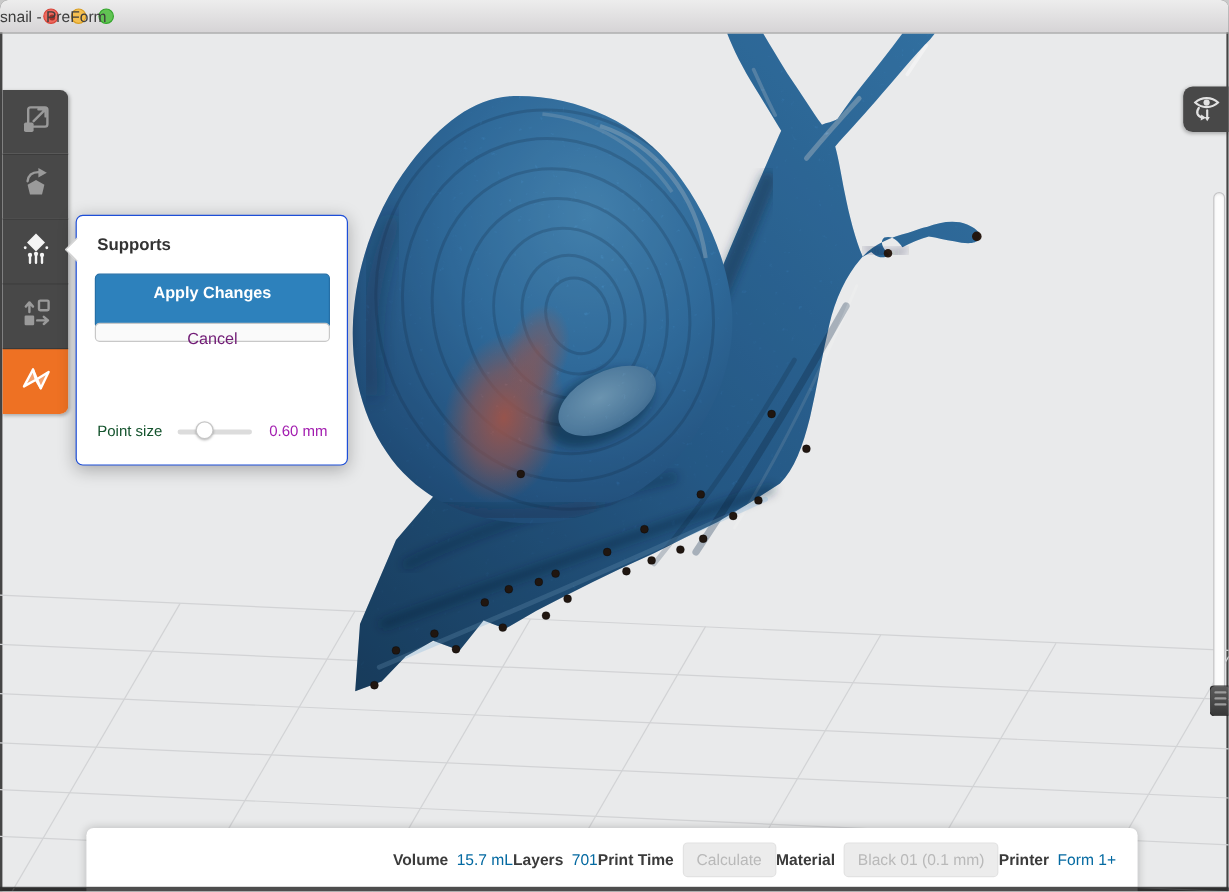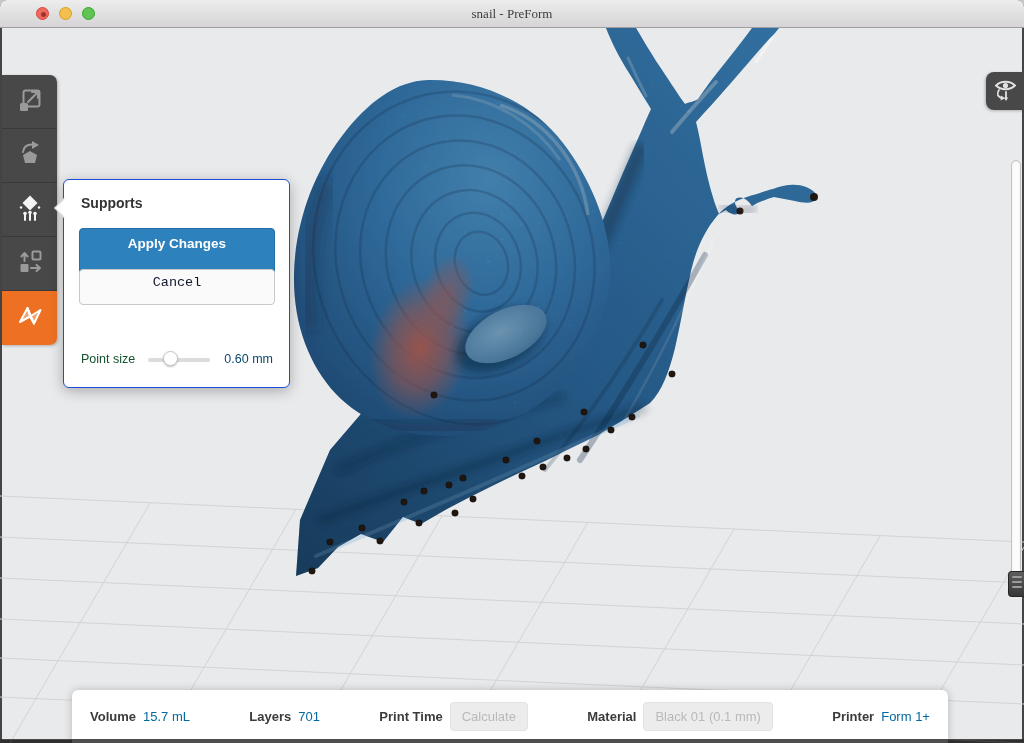--- a/index.html
+++ b/index.html
@@ -2,22 +2,22 @@
 <html><head>
 <meta charset="utf-8">
 <style>
   html,body{margin:0;padding:0;background:#c9c9c9;width:1024px;height:743px;overflow:hidden;
     font-family:"Liberation Sans", sans-serif;-webkit-font-smoothing:antialiased;}
   .window{position:relative;width:1024px;height:743px;border-radius:7px 7px 0 0;overflow:hidden;
     background:#e9eaeb;box-shadow:inset 2px 0 0 #454545, inset -2px 0 0 #454545, inset 0 -3px 0 #2f2f2f;}
   
   .titlebar{position:absolute;left:0;top:0;right:0;height:27px;z-index:30;
     background:linear-gradient(#ededed,#d6d4d6);border-bottom:1px solid #9f9f9f;}
-  .title{position:absolute;left:0;right:0;top:0;height:27px;line-height:27px;text-align:center;
-    font-size:13px;color:#3d3d3d;font-family:Liberation Serif, serif;}
+  .title{position:absolute;left:0;right:0;top:0;height:27px;line-height:27px;
+    font-size:13px;color:#3d3d3d;}
   .lights{position:absolute;left:36px;top:7px;display:flex;gap:10px;}
   .light{width:13px;height:13px;border-radius:50%;display:inline-block;position:relative;box-sizing:border-box;}
   .light.red{background:#ee6a5f;border:1px solid #d8453a;}
   .light.red .dot{position:absolute;left:4px;top:4px;width:5px;height:5px;border-radius:50%;background:#8c1f16;opacity:.75;}
   .light.yellow{background:#f5bf4f;border:1px solid #d99e23;}
   .light.green{background:#61c353;border:1px solid #34a62c;}
   
   .viewport{position:absolute;inset:0;z-index:1;}
   .viewport svg{display:block;}
   
@@ -47,30 +47,30 @@
   .layer-handle i{display:block;height:2px;background:#9b9b9b;margin-bottom:3px;border-radius:1px;}
   
   .popover{position:absolute;left:63px;top:179px;width:227px;height:209px;background:#fff;z-index:20;
     border:1px solid #1d4ed8;border-radius:6px;box-shadow:0 3px 14px rgba(0,0,0,.28);box-sizing:border-box;}
   .popover .arrow{position:absolute;left:-7px;top:21px;width:13px;height:13px;background:#fff;
     transform:rotate(45deg);border-left:1px solid #cfcfcf;border-bottom:1px solid #cfcfcf;}
   .popover h3{margin:0;position:absolute;left:17px;top:15px;font-size:14px;color:#333;}
   .btn{position:absolute;left:15px;width:196px;border-radius:4px;font-size:13.5px;text-align:center;
     box-sizing:border-box;cursor:pointer;font-family:"Liberation Sans",sans-serif;}
   .btn.apply{top:48px;height:46px;line-height:30px;background:#2d81bc;border:1px solid #256fa6;color:#fff;font-weight:bold;}
-  .btn.cancel{top:89px;height:36px;line-height:26px;background:#fafafa;border:1px solid #c8c8c8;color:#0f172a;font-family:Liberation Mono, monospace;}
+  .btn.cancel{top:89px;height:16px;line-height:26px;background:#fafafa;border:1px solid #c8c8c8;color:#701a75;}
   .ps-label{position:absolute;left:17px;top:172px;font-size:12.5px;color:#14532d;}
-  .ps-value{position:absolute;right:16px;top:172px;font-size:12.5px;color:#0c4a6e;}
+  .ps-value{position:absolute;right:16px;top:172px;font-size:12.5px;color:#a21caf;}
   .ps-track{position:absolute;left:84px;top:178px;width:62px;height:4px;background:#dcdcdc;border-radius:2px;cursor:pointer;}
   .ps-thumb{position:absolute;left:99px;top:171px;width:15px;height:15px;border-radius:50%;background:#fff;
     border:1px solid #c6c6c6;box-shadow:0 1px 2px rgba(0,0,0,.25);box-sizing:border-box;cursor:pointer;}
   
   .statusbar{position:absolute;left:72px;right:76px;top:690px;bottom:0;background:#fff;z-index:20;
     border-radius:6px 6px 0 0;box-shadow:0 0 8px rgba(0,0,0,.22);display:flex;align-items:center;
-    justify-content:space-between;padding:0 18px;box-sizing:border-box;}
+    justify-content:flex-end;padding:0 18px;box-sizing:border-box;}
   .sb-group{display:flex;align-items:center;gap:7px;}
   .sb-label{font-size:13px;font-weight:bold;color:#3b3b3b;}
   .sb-value{font-size:13px;color:#0369a1;}
   .sb-button{font-size:13px;color:#b9b9b9;background:#ececec;border:1px solid #e2e2e2;border-radius:4px;
     padding:6px 11px;cursor:default;font-family:"Liberation Sans",sans-serif;}
   .bottom-edge{position:absolute;left:0;right:0;bottom:0;height:4px;background:#2e2e2e;opacity:.85;z-index:40;}
 </style>
 </head>
 <body>
 

